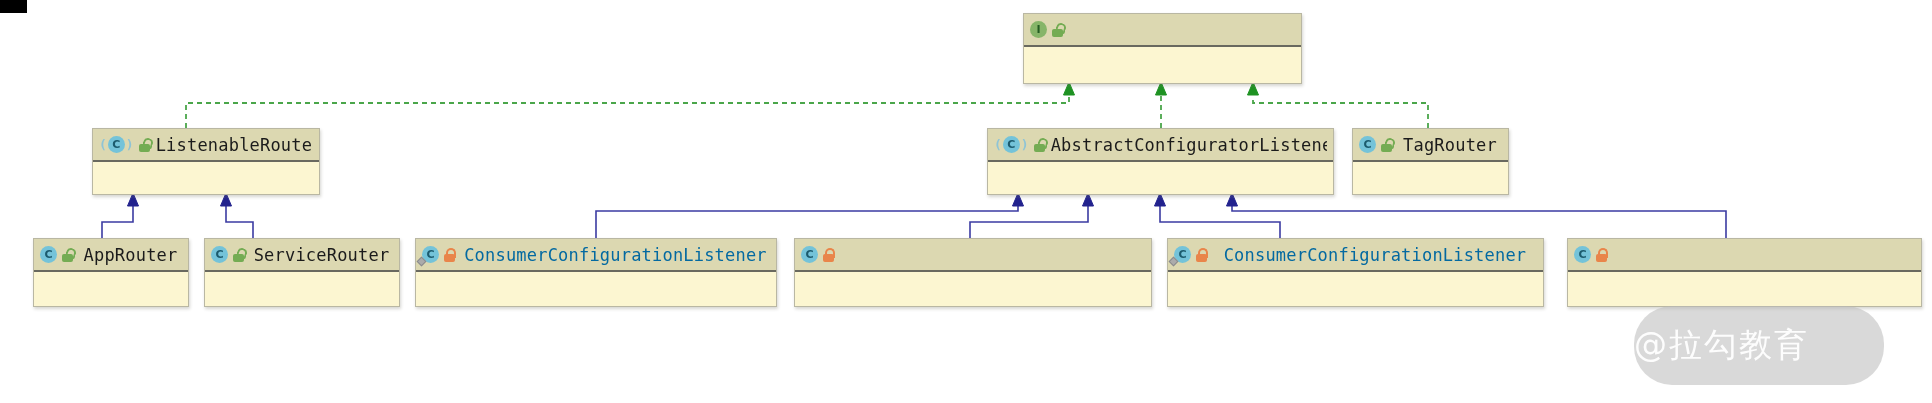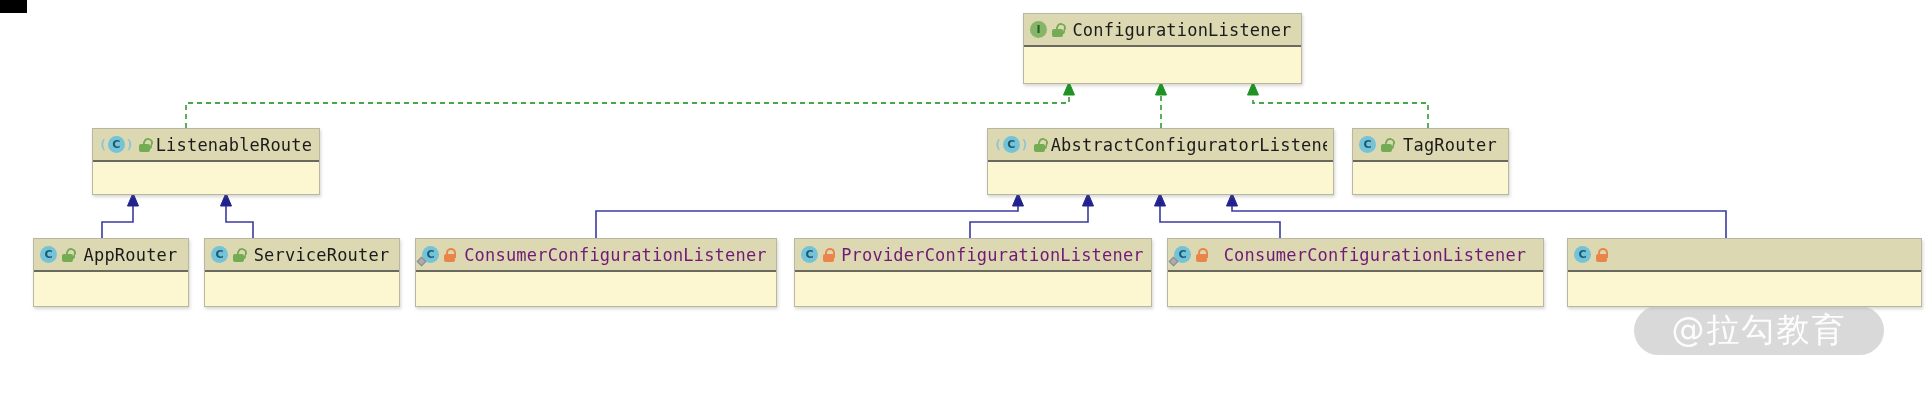--- a/index.html
+++ b/index.html
@@ -23,21 +23,21 @@
   }
   .node-header {
     flex:0 0 33px; height:33px; background:#DCD8B1; border-bottom:2px solid #69695F;
     display:flex; align-items:center; gap:5px; padding:0 6px; box-sizing:border-box;
   }
   .node-body { flex:1; background:#FCF6D1; }
   .node-name {
     flex:1; text-align:center; font-size:17px; letter-spacing:0.2px;
     color:#1B1B1B; white-space:nowrap; overflow:hidden;
   }
-  .listener .node-name { color:#701a75; }
+  .listener .node-name { color:#0369a1; }
 
   .type-icon { position:relative; display:flex; align-items:center; flex:0 0 auto; }
   .circ {
     width:17px; height:17px; border-radius:50%;
     display:flex; align-items:center; justify-content:center;
     font-family:"DejaVu Sans", sans-serif; font-weight:bold; font-size:11px; line-height:1;
   }
   .interface .circ { background:#86B569; color:#235C22; }
   .cls .circ, .abstract .circ { background:#74C3D9; color:#1C5B6E; }
   .abstract .type-icon::before, .abstract .type-icon::after {
@@ -57,23 +57,23 @@
   }
   .lock::after {
     content:""; position:absolute; bottom:0; left:0; width:11px; height:8px; border-radius:2px;
   }
   .lock-open::before  { border-color:#74AC53; left:4px; transform:rotate(16deg); }
   .lock-open::after   { background:#74AC53; }
   .lock-closed::before{ border-color:#E9854A; left:2px; }
   .lock-closed::after { background:#E9854A; }
 
   .watermark {
-    position:absolute; left:1634px; top:306px; width:250px; height:49px; z-index:5;
+    position:absolute; left:1634px; top:306px; width:250px; height:79px; z-index:5;
     background:rgba(186,186,186,0.55); border-radius:38px;
-    display:flex; align-items:center; justify-content:center;
+    display:flex; align-items:center; justify-content:flex-start;
   }
   .watermark span {
     color:rgba(255,255,255,0.95); letter-spacing:2px;
     font-family:"DejaVu Sans", sans-serif; font-size:33px;
   }
 </style>
 </head>
 <body>
 
 <div id="canvas">
@@ -99,21 +99,20 @@
       <path d="M1726,238 L1726,211 L1232,211 L1232,206" class="edge edge-extends"></path>
       <polygon points="1232,193 1226.5,206 1237.5,206" class="tip-extends"></polygon>
     </svg>
 
   <div class="node interface" style="left: 1023px; top: 13px; width: 277px; height: 69px;">
     <div class="node-header">
       <span class="type-icon">
           <span class="circ">I</span>
         </span>
       <span class="lock lock-open"></span>
-      <span class="node-name">ConfigurationListener</span>
     </div>
     <div class="node-body"></div>
   </div>
 
   <div class="node abstract" style="left: 92px; top: 128px; width: 226px; height: 65px;">
     <div class="node-header">
       <span class="type-icon">
           <span class="circ">C</span>
         </span>
       <span class="lock lock-open"></span>
@@ -177,21 +176,20 @@
     </div>
     <div class="node-body"></div>
   </div>
 
   <div class="node cls listener" style="left: 794px; top: 238px; width: 356px; height: 67px;">
     <div class="node-header">
       <span class="type-icon">
           <span class="circ">C</span>
         </span>
       <span class="lock lock-closed"></span>
-      <span class="node-name">ProviderConfigurationListener</span>
     </div>
     <div class="node-body"></div>
   </div>
 
   <div class="node cls listener" style="left: 1167px; top: 238px; width: 375px; height: 67px;">
     <div class="node-header">
       <span class="type-icon">
           <span class="circ">C</span>
           <span class="static-mark"></span>
         </span>

